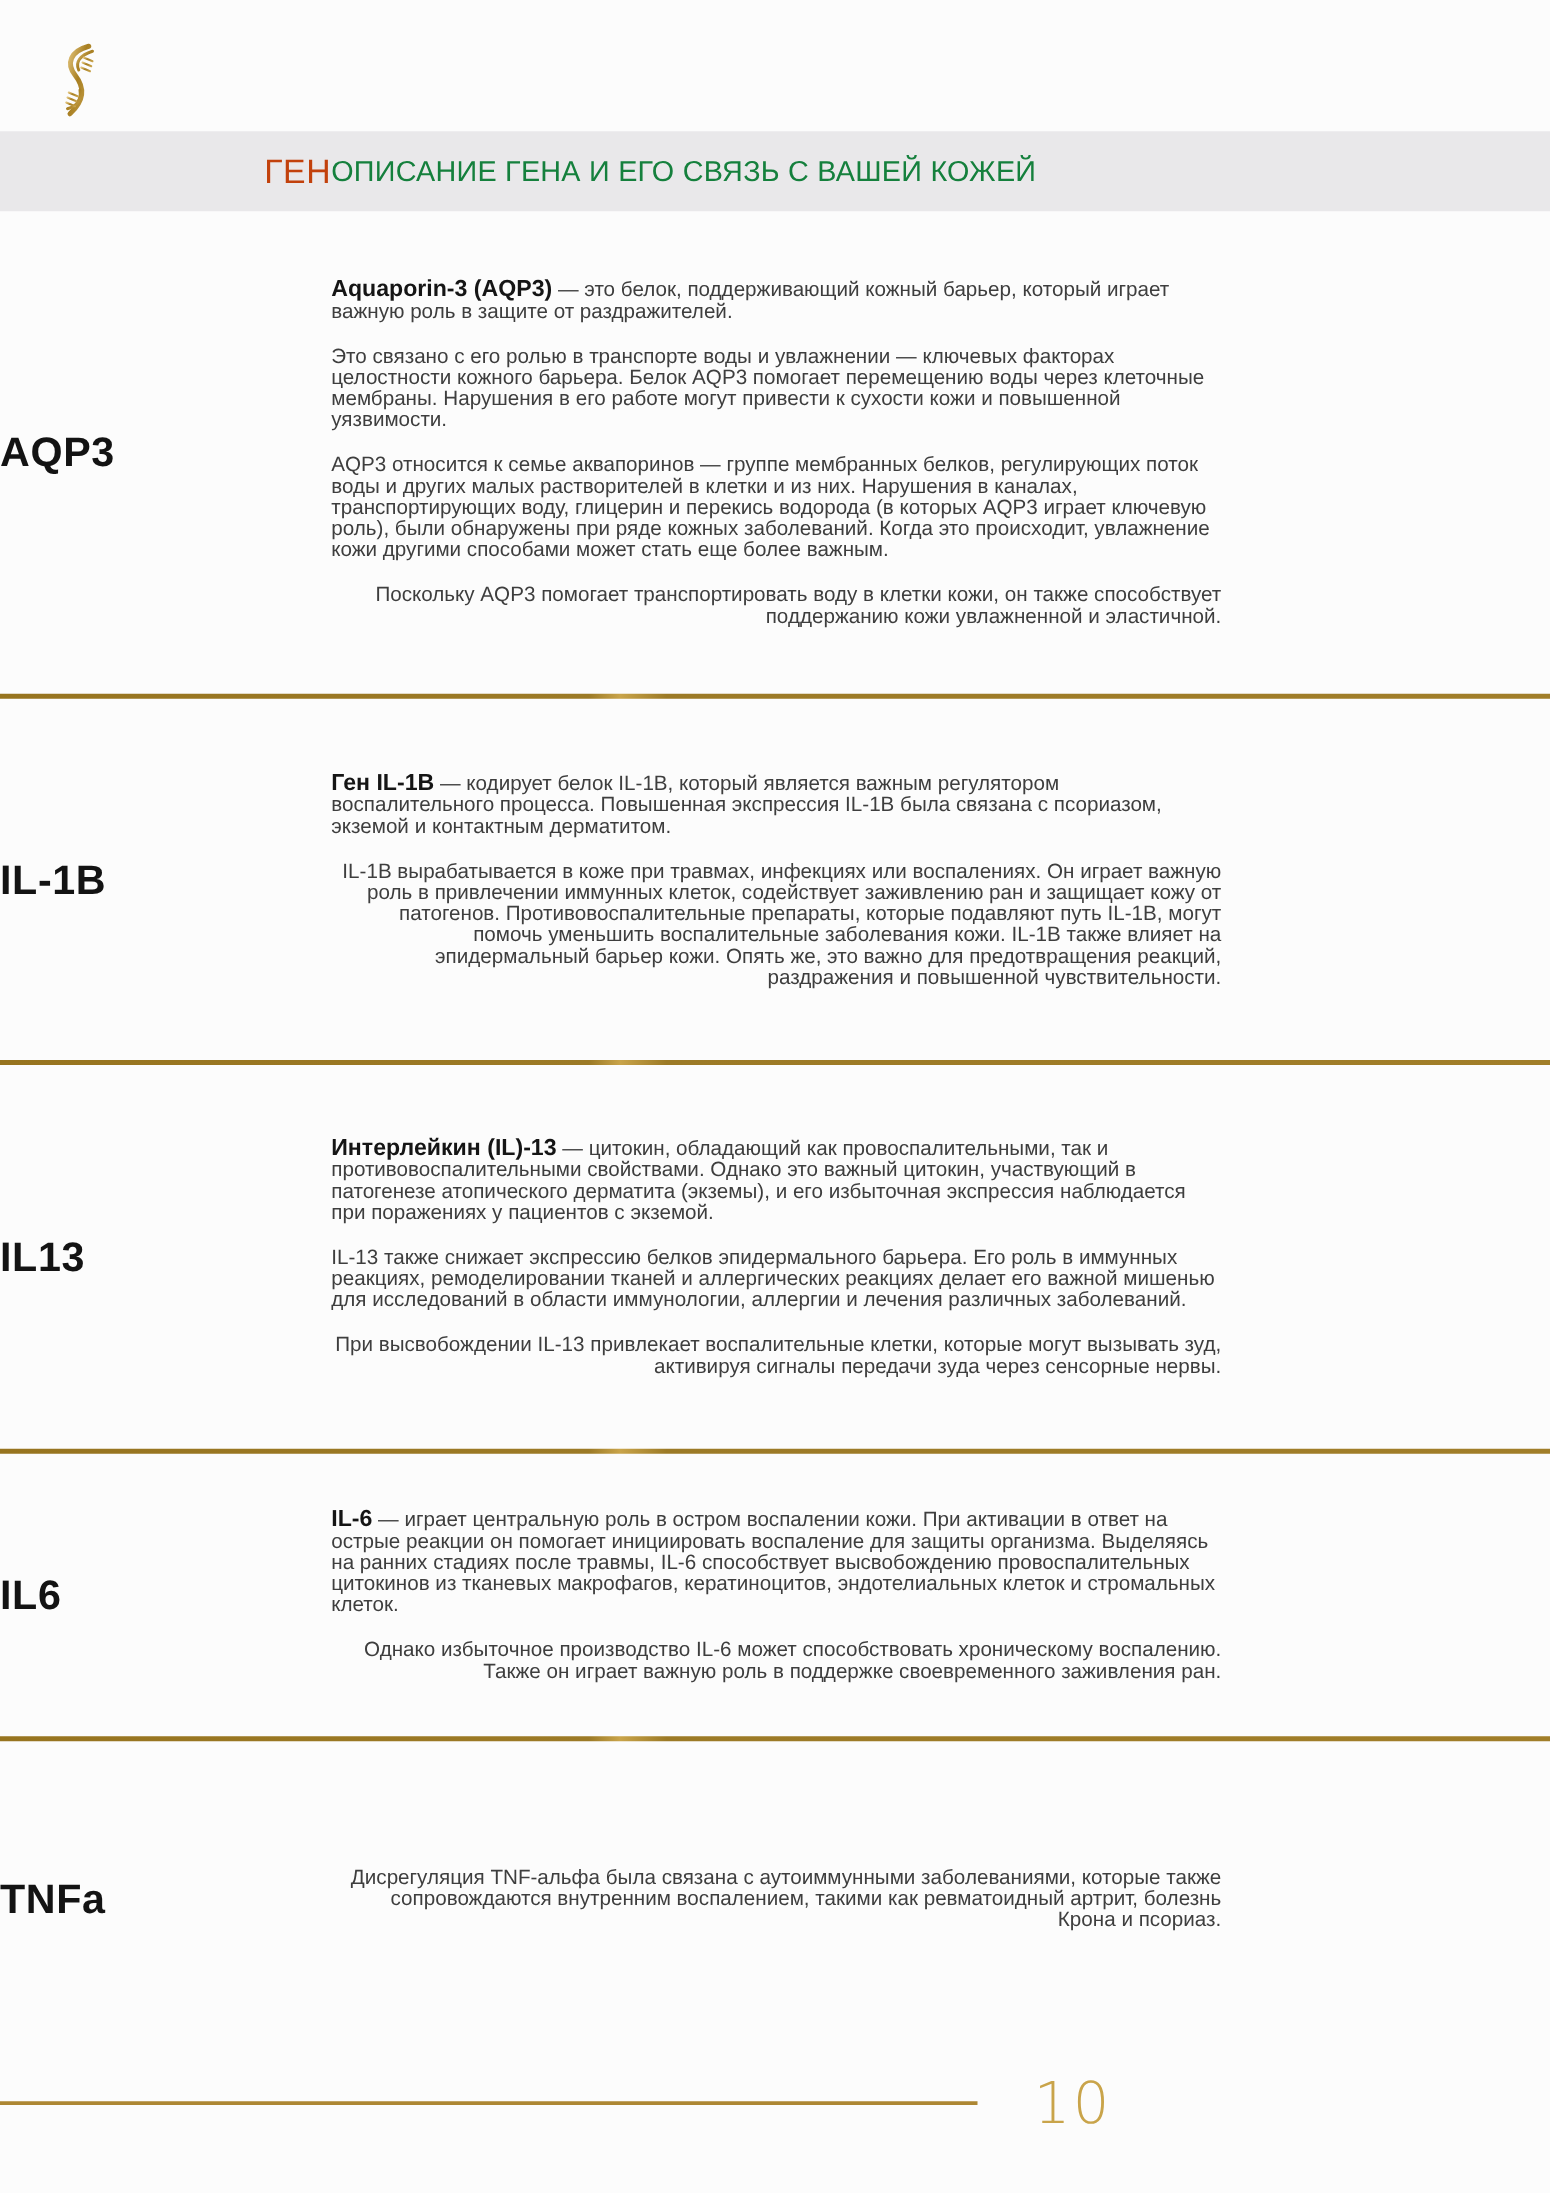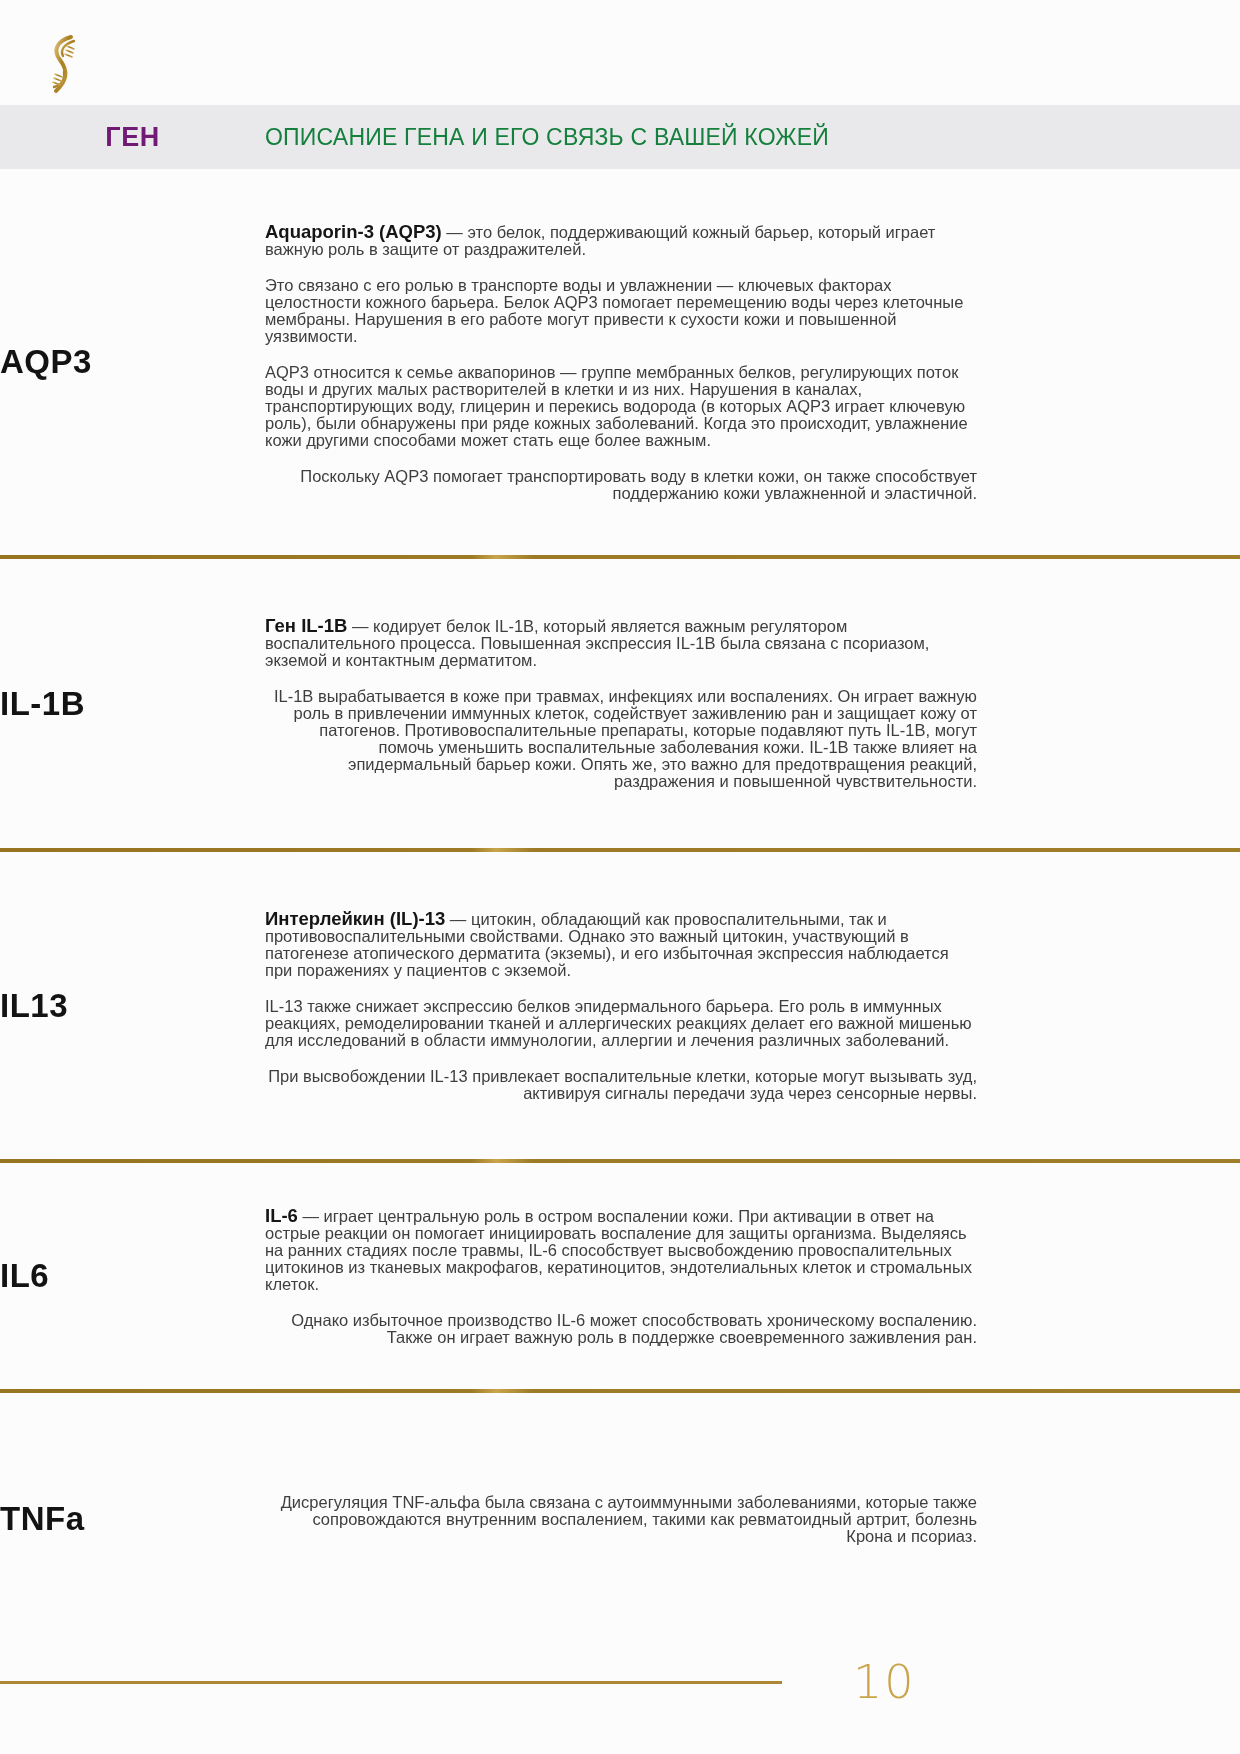--- a/index.html
+++ b/index.html
@@ -26,25 +26,25 @@
   
   .header-bar {
     margin-top: 105px;
     height: 64px;
     background: #e9e8ea;
     display: flex;
     align-items: center;
   }
   .hdr-gene {
     flex: 0 0 265px;
-    text-align: center;
-    font-weight: bold;
+    text-align: right;
+    font-weight: normal;
     font-size: 27px;
     letter-spacing: 0.5px;
-    color: #701a75;
+    color: #c2410c;
   }
   .hdr-desc {
     font-weight: normal;
     font-size: 23px;
     letter-spacing: 0.2px;
     color: #15803d;
   }
 
   
   .section {
@@ -92,21 +92,21 @@
     display: flex;
     align-items: center;
     margin-top: 10px;
   }
   .footer-line {
     width: 782px;
     height: 3px;
     background: #ad8733;
   }
   .page-number {
-    margin-left: 71px;
+    margin-left: 45px;
     font-family: "DejaVu Sans", sans-serif;
     font-weight: 300;
     font-size: 46px;
     letter-spacing: 2px;
     color: #c9a44a;
   }
 </style>
 </head>
 <body>
 

